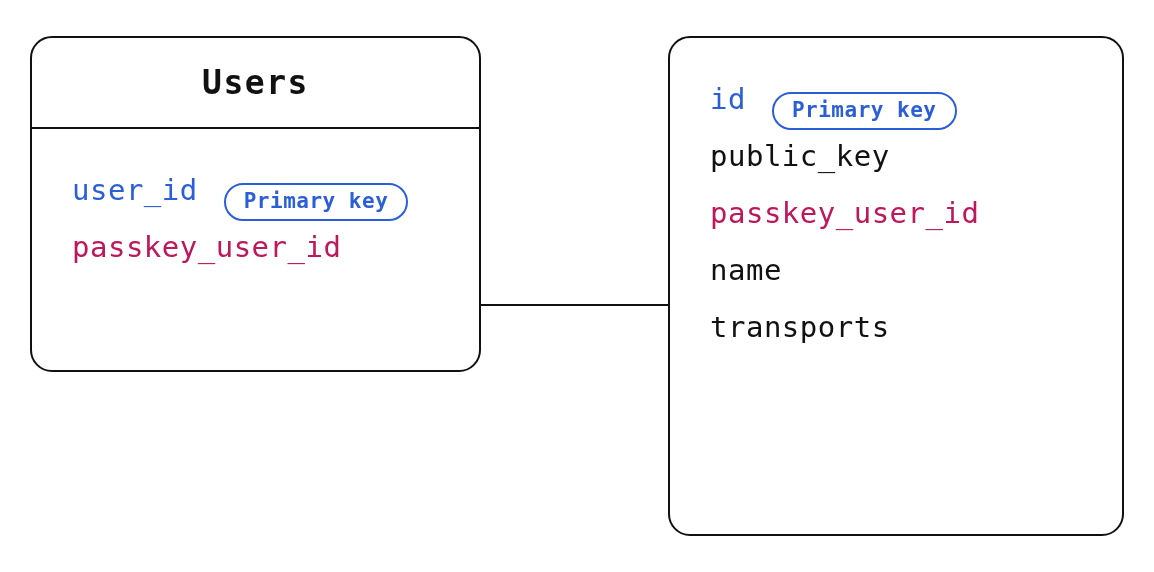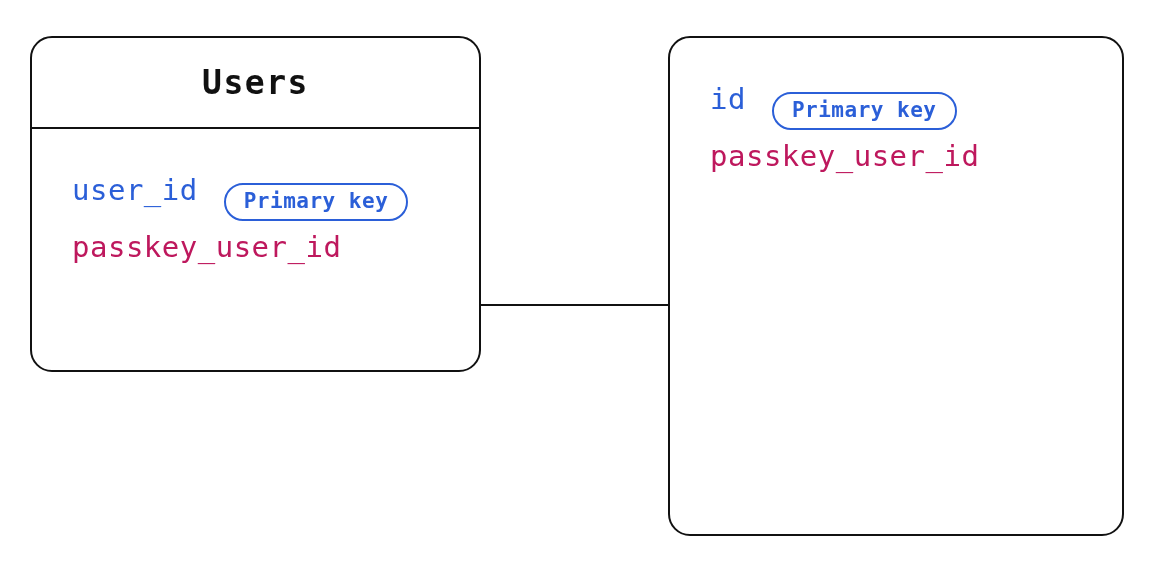--- a/index.html
+++ b/index.html
@@ -88,18 +88,27 @@
 
   <div class="relationship-line"></div>
 
   <div class="table-card creds">
     <div class="table-body">
       <div class="field-row">
         <span class="field-name pk">id</span>
         <span class="pk-badge">Primary key</span>
       </div>
       <div class="field-row">
+        <span class="field-name">public_key</span>
+      </div>
+      <div class="field-row">
         <span class="field-name fk">passkey_user_id</span>
+      </div>
+      <div class="field-row">
+        <span class="field-name">name</span>
+      </div>
+      <div class="field-row">
+        <span class="field-name">transports</span>
       </div>
     </div>
   </div>
 
 </div>
 
 </body></html>

